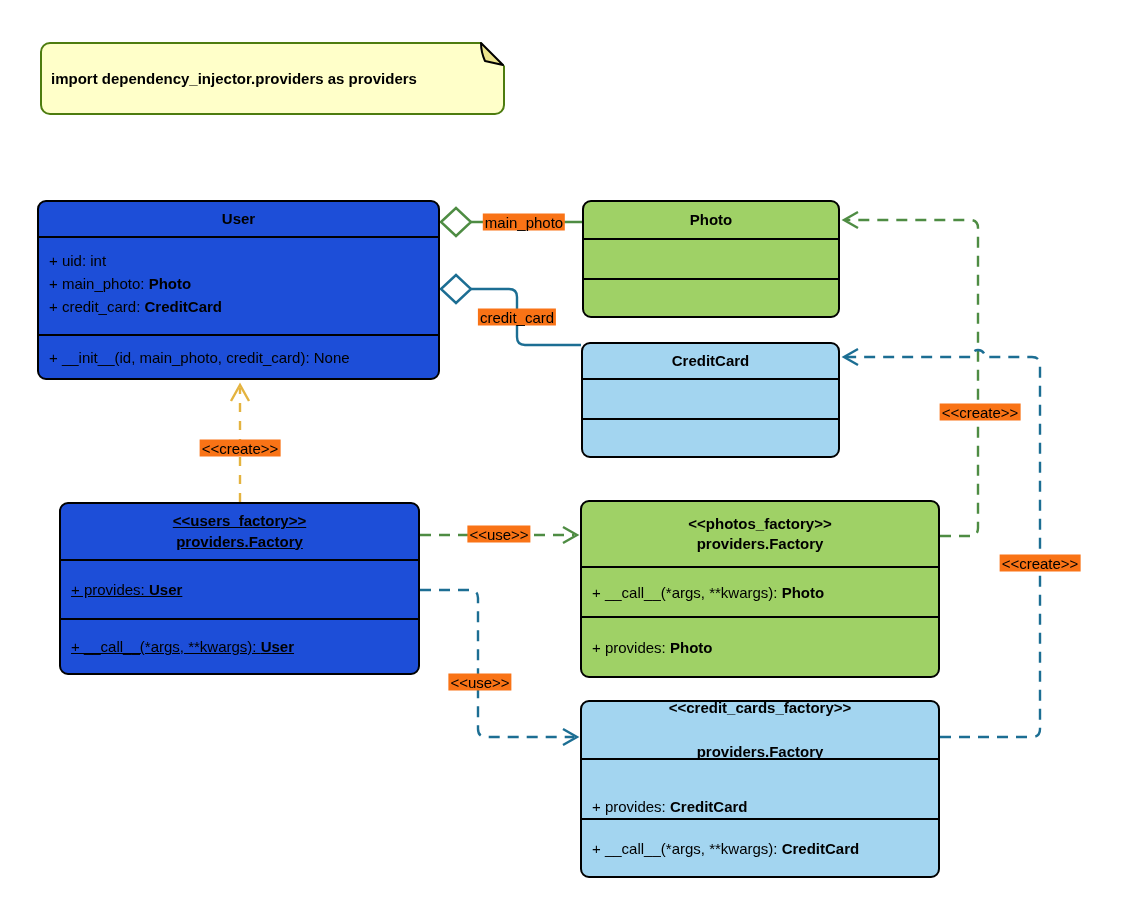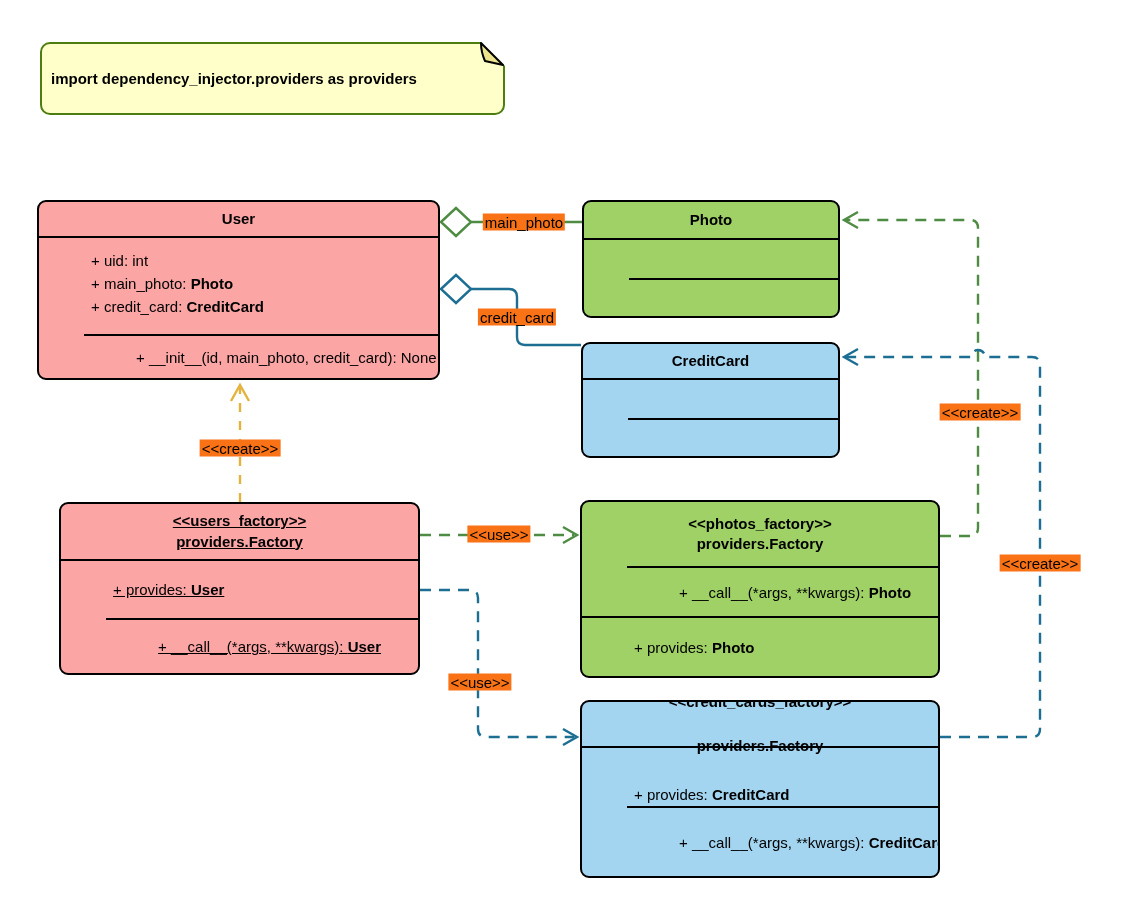--- a/index.html
+++ b/index.html
@@ -28,31 +28,31 @@
   
   .cls {
     position: absolute;
     border: 2px solid #000;
     border-radius: 9px;
     box-sizing: border-box;
     display: flex; flex-direction: column;
     overflow: hidden;
     font-size: 15px;
   }
-  .cls.yellow { background: #fca5a5; }
+  .cls.yellow { background: #1d4ed8; }
   .cls.green  { background: #9FD166; }
   .cls.blue   { background: #A3D5F0; }
   .cls-title {
     display: flex; flex-direction: column;
     align-items: center; justify-content: center;
     font-weight: bold; text-align: center; line-height: 1.35;
     flex: 0 0 auto;
   }
-  .cls-comp { border-top: 2px solid #000; box-sizing: border-box; flex: 0 0 auto; padding-left: 42px; }
-  .cls-comp.fill { flex: 1 1 auto; margin-left: 45px; }
+  .cls-comp { border-top: 2px solid #000; box-sizing: border-box; flex: 0 0 auto; }
+  .cls-comp.fill { flex: 1 1 auto; }
   .cls-comp.vcenter { display: flex; flex-direction: column; justify-content: center; }
   .row { padding-left: 10px; line-height: 23px; white-space: nowrap; }
   
   #edges { position: absolute; left: 0; top: 0; }
   .edge-label {
     position: absolute;
     transform: translate(-50%, -50%);
     background: #f97316;
     font-size: 15px;
     line-height: 17px;
@@ -149,21 +149,21 @@
     </div>
     <div class="cls-comp vcenter fill">
       <div class="row"><span>+ __call__(*args, **kwargs): </span><b>Photo</b></div>
     </div>
     <div class="cls-comp vcenter" style="height:60px;">
       <div class="row"><span>+ provides: </span><b>Photo</b></div>
     </div>
   </div>
 
   <div class="cls blue" style="left:580px; top:700px; width:360px; height:178px;">
-    <div class="cls-title" style="height:44px;gap:23px;">
+    <div class="cls-title" style="height:56px;gap:23px;">
       <div>&lt;&lt;credit_cards_factory&gt;&gt;</div>
       <div>providers.Factory</div>
     </div>
     <div class="cls-comp vcenter" style="height:60px;justify-content:flex-end;">
       <div class="row"><span>+ provides: </span><b>CreditCard</b></div>
     </div>
     <div class="cls-comp vcenter fill">
       <div class="row"><span>+ __call__(*args, **kwargs): </span><b>CreditCard</b></div>
     </div>
   </div>

